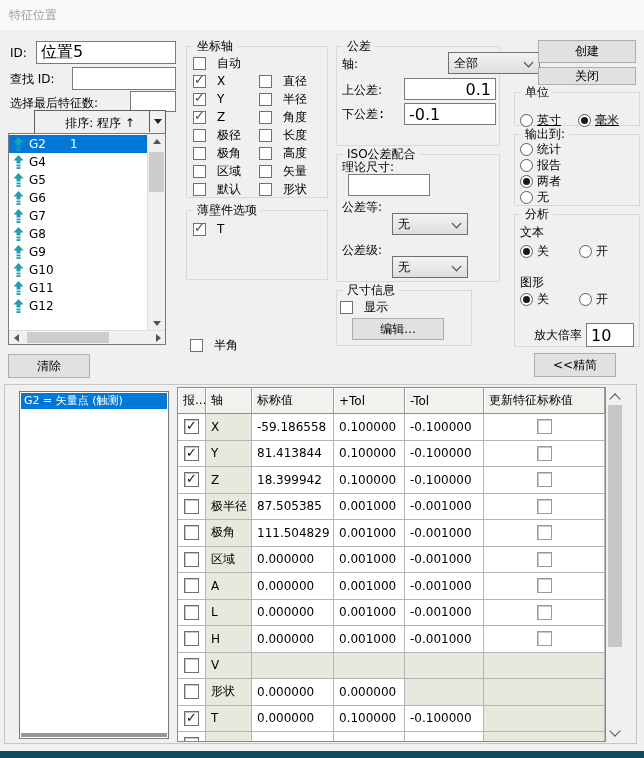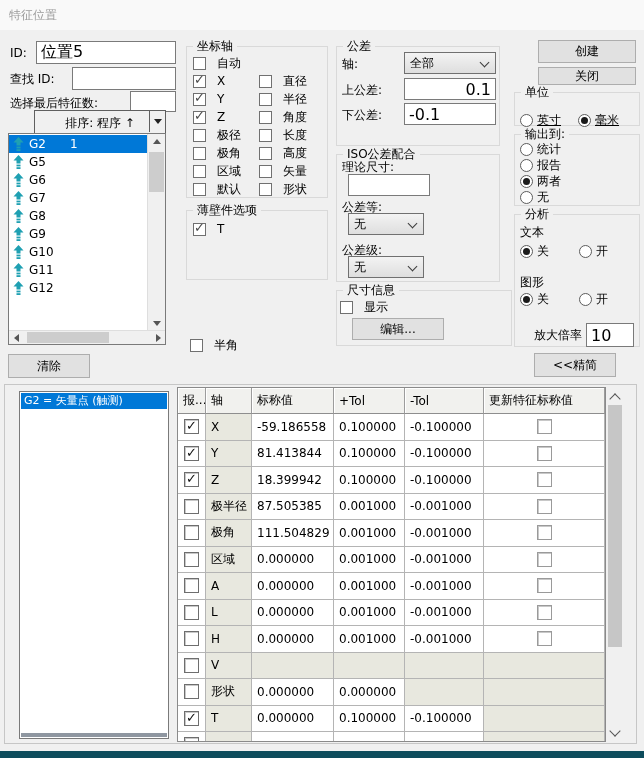--- a/index.html
+++ b/index.html
@@ -9,21 +9,21 @@
   .title-text{position:absolute;left:9px;top:7px;color:#9b9b9b;font-size:12px;}
   .abs{position:absolute;}
   .lbl{position:absolute;white-space:nowrap;line-height:14px;}
   .tb{position:absolute;border:1px solid #7a7a7a;background:#fff;font-size:16px;padding:0 4px;
       box-sizing:border-box;font-family:inherit;outline:none;color:#000;}
   .btn{position:absolute;background:#e1e1e1;border:1px solid #adadad;font-size:12px;
        display:flex;align-items:center;justify-content:center;box-sizing:border-box;cursor:default;}
   .groupbox{position:absolute;border:1px solid #d9d9d9;box-sizing:border-box;}
   .gb-label{position:absolute;top:-8px;left:6px;background:#f0f0f0;padding:0 4px;line-height:14px;white-space:nowrap;}
   .combo{position:absolute;border:1px solid #707070;background:linear-gradient(#f3f3f3,#dedede);
-         box-sizing:border-box;display:flex;align-items:center;padding-left:5px;font-size:12px;}
+         box-sizing:border-box;display:flex;align-items:center;padding-left:5px;font-size:12px;margin-left:44px;}
   .combo .chev{position:absolute;right:7px;top:6px;width:6px;height:6px;border-right:1px solid #3c3c3c;
          border-bottom:1px solid #3c3c3c;transform:rotate(45deg);}
   .cb{width:13px;height:13px;border:1px solid #707070;background:#fff;display:inline-block;
       box-sizing:border-box;position:relative;flex:none;}
   .cb.on::after{content:"✓";position:absolute;left:0;top:-3px;font-size:13px;font-weight:700;color:#4a4a4a;}
   .cbrow{display:flex;align-items:center;gap:11px;height:13px;margin-bottom:5px;line-height:13px;white-space:nowrap;}
   .rb{width:13px;height:13px;border:1px solid #5c5c5c;border-radius:50%;background:#fff;display:inline-block;
       box-sizing:border-box;position:relative;flex:none;}
   .rb.on::after{content:"";position:absolute;left:2px;top:2px;width:7px;height:7px;border-radius:50%;background:#1a1a1a;}
   .rbrow{display:flex;align-items:center;gap:4px;white-space:nowrap;line-height:14px;}
@@ -106,20 +106,28 @@
           </svg>
           <span class="fl-name">G2</span>
           <span>1</span>
         </div>
         <div class="fl-item">
           <svg width="11" height="14" viewBox="0 0 11 14">
             <path d="M5.5 0 L10.5 5.5 H7.5 V8.5 H3.5 V5.5 H0.5 Z" fill="#1fa0b2"></path>
             <rect x="3.5" y="9.6" width="4" height="1.8" fill="#1fa0b2"></rect>
             <rect x="3.5" y="12.2" width="4" height="1.8" fill="#1fa0b2"></rect>
           </svg>
+          <span class="fl-name">G4</span>
+        </div>
+        <div class="fl-item">
+          <svg width="11" height="14" viewBox="0 0 11 14">
+            <path d="M5.5 0 L10.5 5.5 H7.5 V8.5 H3.5 V5.5 H0.5 Z" fill="#1fa0b2"></path>
+            <rect x="3.5" y="9.6" width="4" height="1.8" fill="#1fa0b2"></rect>
+            <rect x="3.5" y="12.2" width="4" height="1.8" fill="#1fa0b2"></rect>
+          </svg>
           <span class="fl-name">G5</span>
         </div>
         <div class="fl-item">
           <svg width="11" height="14" viewBox="0 0 11 14">
             <path d="M5.5 0 L10.5 5.5 H7.5 V8.5 H3.5 V5.5 H0.5 Z" fill="#1fa0b2"></path>
             <rect x="3.5" y="9.6" width="4" height="1.8" fill="#1fa0b2"></rect>
             <rect x="3.5" y="12.2" width="4" height="1.8" fill="#1fa0b2"></rect>
           </svg>
           <span class="fl-name">G6</span>
         </div>
@@ -282,40 +290,40 @@
   <div class="groupbox" style="left:336px;top:46px;width:164px;height:100px;">
     <span class="gb-label">公差</span>
   </div>
   <span class="lbl" style="left:342px;top:57px;">轴:</span>
   <div class="combo" style="left:404px;top:52px;width:92px;height:22px;">
     <span>全部</span>
     <span class="chev"></span>
   </div>
   <span class="lbl" style="left:342px;top:83px;">上公差:</span>
   <input class="tb" style="left: 404px; top: 78px; width: 92px; height: 22px; text-align: right;" value="0.1">
-  <span class="lbl" style="left:342px;top:108px;">下公差:</span>
+  <span class="lbl" style="left:342px;top:108px;font-family:Liberation Mono, monospace;">下公差:</span>
   <input class="tb" style="left: 404px; top: 103px; width: 92px; height: 22px;" value="-0.1">
 
   <div class="groupbox" style="left:336px;top:154px;width:164px;height:128px;">
     <span class="gb-label">ISO公差配合</span>
   </div>
   <span class="lbl" style="left:342px;top:160px;">理论尺寸:</span>
   <input class="tb" style="left: 348px; top: 174px; width: 82px; height: 22px;" value="">
   <span class="lbl" style="left:342px;top:200px;">公差等:</span>
   <div class="combo" style="left:348px;top:213px;width:76px;height:22px;">
     <span>无</span>
     <span class="chev"></span>
   </div>
   <span class="lbl" style="left:342px;top:243px;">公差级:</span>
   <div class="combo" style="left:348px;top:256px;width:76px;height:22px;">
     <span>无</span>
     <span class="chev"></span>
   </div>
 
-  <div class="groupbox" style="left:336px;top:290px;width:176px;height:56px;">
+  <div class="groupbox" style="left:336px;top:290px;width:136px;height:56px;">
     <span class="gb-label">尺寸信息</span>
   </div>
   <div class="abs cbrow" style="left:340px;top:301px;">
     <span class="cb"></span>
     <span>显示</span>
   </div>
   <div class="btn" style="left:538px;top:40px;width:98px;height:23px;">创建</div>
 
   <div class="btn" style="left:352px;top:318px;width:92px;height:22px;">编辑...</div>
   <div class="btn" style="left:538px;top:67px;width:98px;height:18px;">关闭</div>

